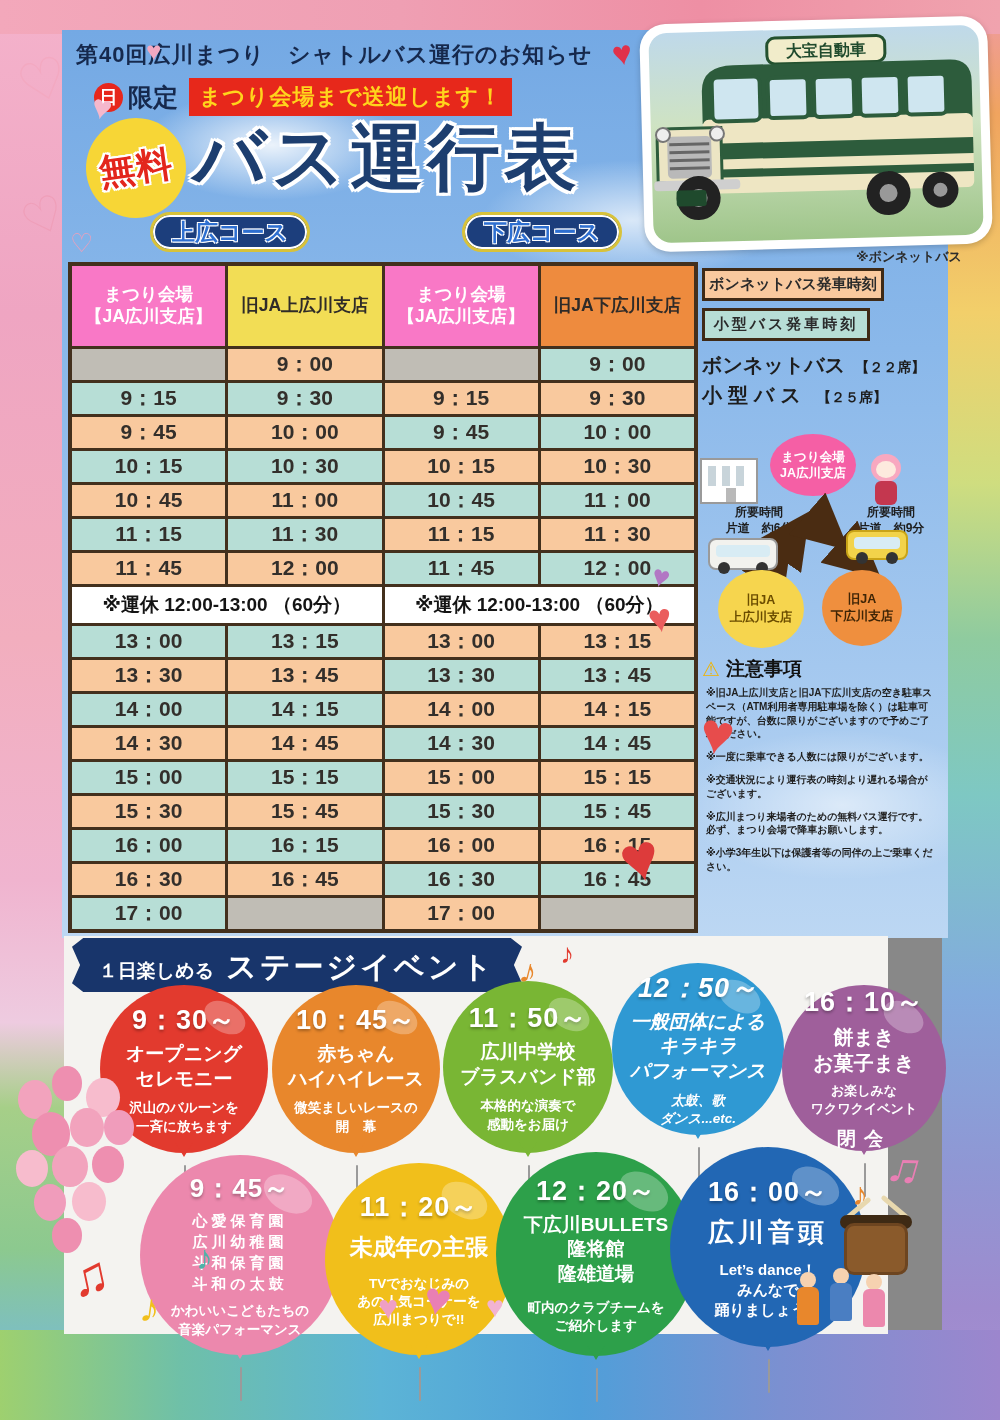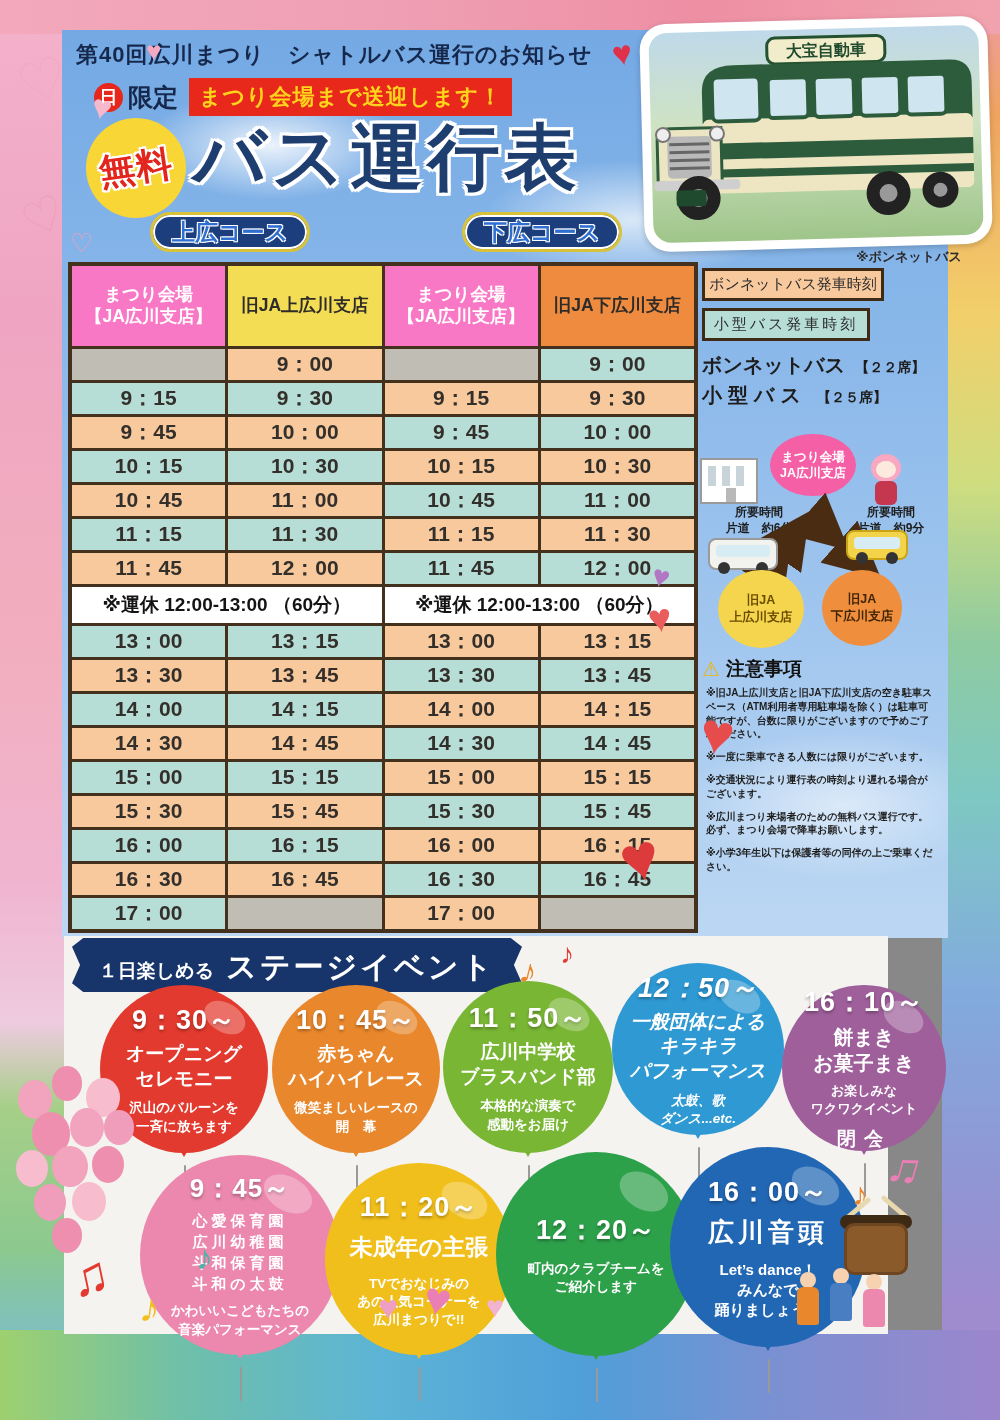--- a/index.html
+++ b/index.html
@@ -48,21 +48,21 @@
   .c-teal{background:#b7ded6;}
   .c-peach{background:#f9c99e;}
   .c-gray{background:#c0bdb5;}
   .head{font-size:17.5px;font-weight:800;}
   .h-pink{background:#f978c6;color:#fff;}
   .h-yellow{background:#f2dd55;color:#2f2b28;}
   .h-orange{background:#ee8b3e;color:#2f2b28;}
   .break{background:#fff;color:#141414;font-size:19px;font-weight:800;}
   
   .sidebar{position:absolute;left:700px;top:262px;width:250px;height:676px;z-index:2;}
-  .legend-box{position:absolute;height:33px;display:flex;align-items:center;justify-content:center;border:3px solid #3f2a16;font-size:15px;font-weight:400;color:#2b2b2b;}
+  .legend-box{position:absolute;height:33px;display:flex;align-items:center;justify-content:center;border:3px solid #3f2a16;font-size:15px;font-weight:700;color:#2b2b2b;}
   .legend-bonnet{left:2px;top:6px;width:182px;background:#f9c99e;}
   .legend-small{left:2px;top:46px;width:168px;background:#b7ded6;letter-spacing:3px;}
   .seats-line{position:absolute;left:2px;display:flex;align-items:baseline;gap:10px;color:#1d1d1d;}
   .seats-1{top:90px;}
   .seats-2{top:120px;}
   .seats-name{font-size:20px;font-weight:900;}
   .seats-2 .seats-name{letter-spacing:6px;}
   .seats-num{font-size:14px;font-weight:700;}
   .hub-circle{position:absolute;left:70px;top:172px;width:86px;height:62px;border-radius:50%;background:#f55fa5;display:flex;align-items:center;justify-content:center;text-align:center;color:#fff;font-size:12.5px;font-weight:800;line-height:1.3;}
   .building{position:absolute;left:0;top:196px;width:58px;height:46px;background:#fff;border:2px solid #9a9a9a;}
@@ -399,20 +399,23 @@
       <div class="balloon b6" style="background: rgb(241, 191, 27); --c: #f1bf1b;">
         <div class="b-time">11：20～</div>
         <div class="b-title">未成年の主張</div>
         <div class="b-desc">TVでおなじみの
 あの人気コーナーを
 広川まつりで!!</div>
         <div class="b-string"></div>
       </div>
       <div class="balloon b7" style="background: rgb(45, 160, 74); --c: #2da04a;">
         <div class="b-time">12：20～</div>
+        <div class="b-title">下広川BULLETS
+隆将館
+隆雄道場</div>
         <div class="b-desc">町内のクラブチームを
 ご紹介します</div>
         <div class="b-string"></div>
       </div>
       <div class="balloon b8" style="background: rgb(34, 103, 180); --c: #2267b4;">
         <div class="b-time">16：00～</div>
         <div class="b-title">広川音頭</div>
         <div class="b-desc">Let’s dance！
 みんなで
 踊りましょう！</div>

